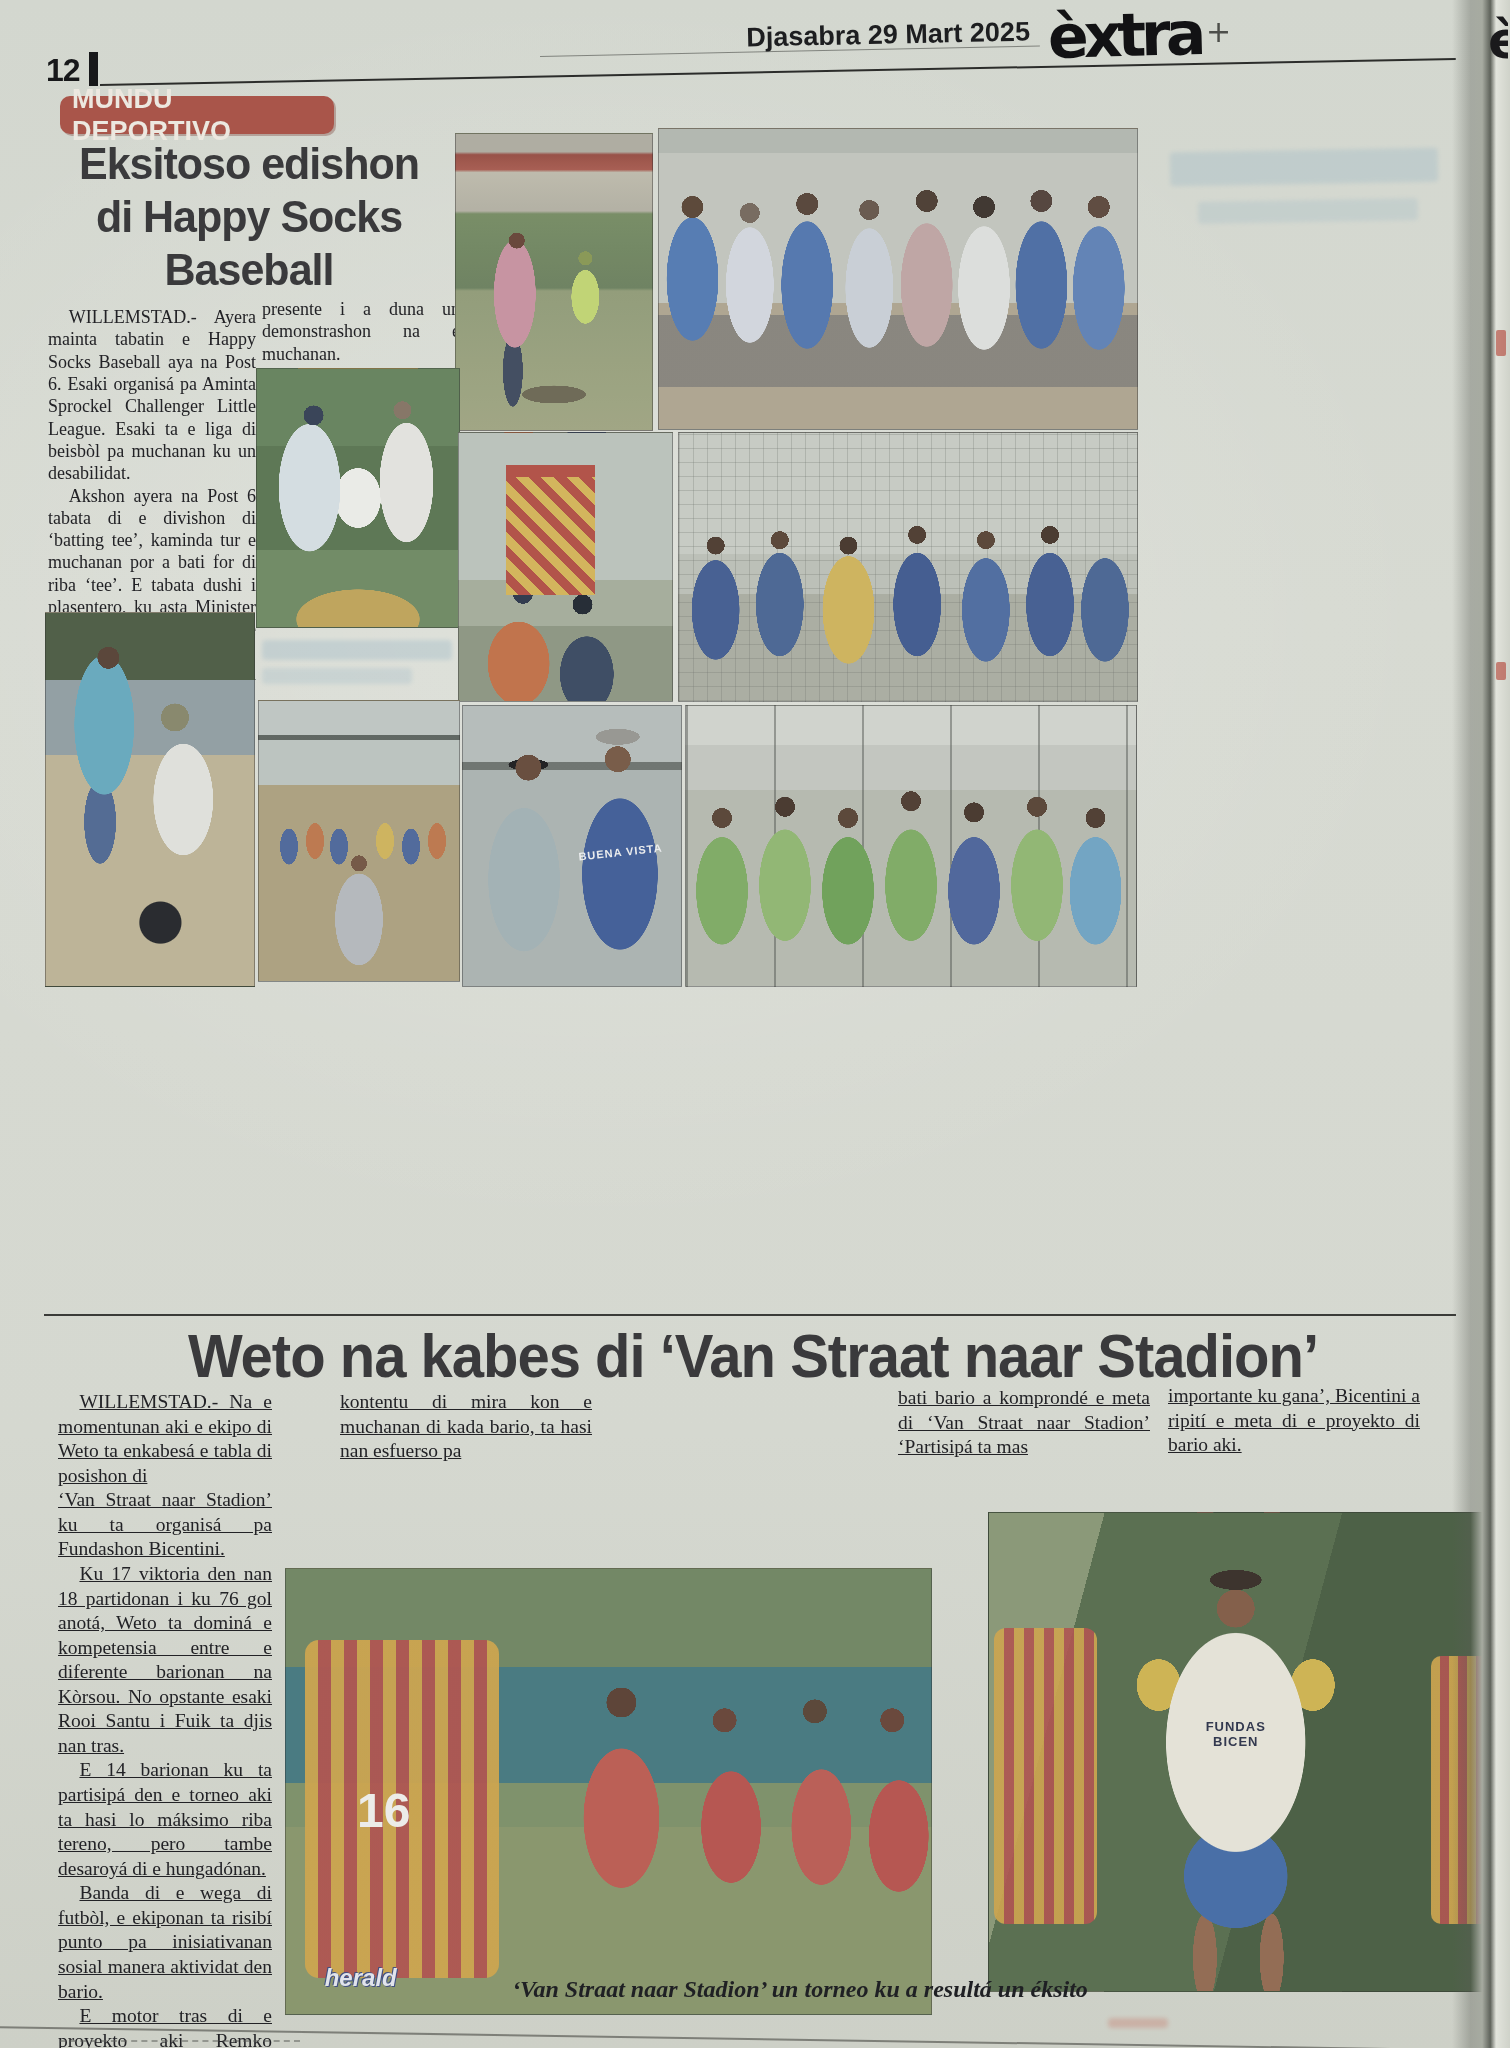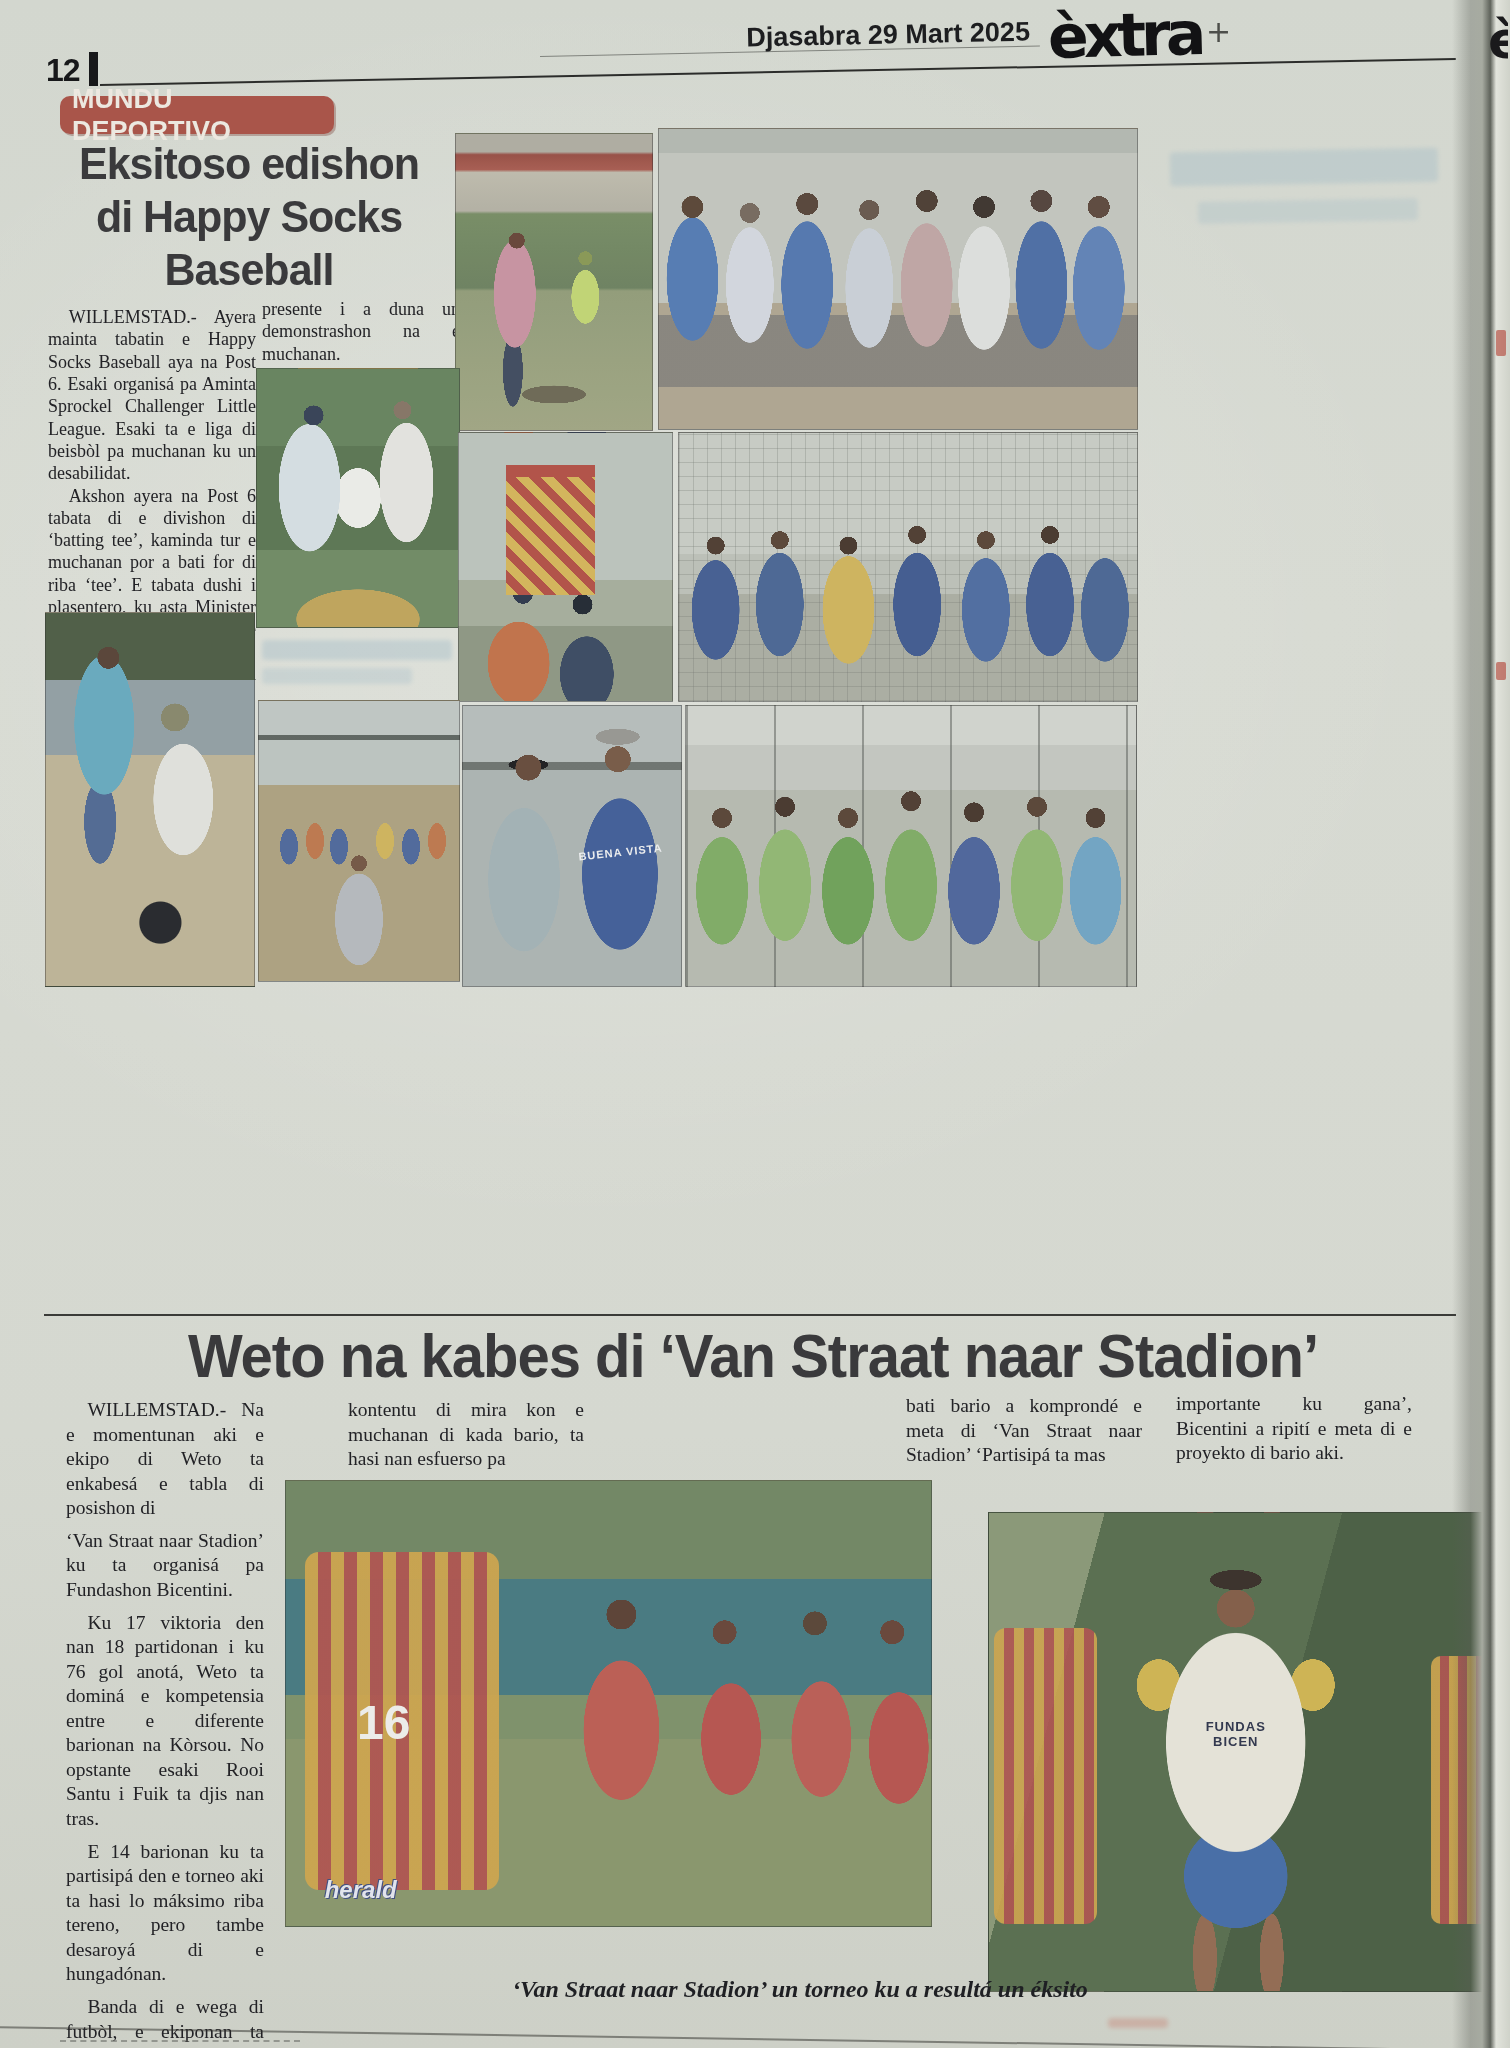--- a/index.html
+++ b/index.html
@@ -35,21 +35,21 @@
     color:#3a3a3c;line-height:51px;letter-spacing:-1px;transform:scaleY(1.04);}
   .bodytext{font:18px/1.24 "Liberation Serif",serif;color:#222226;text-align:justify;}
   .bodytext p{margin:0;text-indent:1.15em;}
   #a1col1{left:48px;top:306px;width:208px;}
   #a1col2{left:262px;top:298px;width:198px;}
   
   #divider{left:44px;top:1314px;width:1412px;height:2px;background:#3a3b38;}
   #hl2{left:50px;top:1322px;width:1406px;text-align:center;white-space:nowrap;
     font:700 58px "Liberation Sans",sans-serif;color:#3a3a3c;letter-spacing:-1px;transform:scaleY(1.06);}
   .bodytext2{font:19.5px/1.26 "Liberation Serif",serif;color:#222226;text-align:justify;}
-  .bodytext2 p{margin:8px;text-indent:1.1em;}
+  .bodytext2 p{margin:0;text-indent:1.1em;text-decoration:underline;}
   .bodytext2 p.noindent{text-indent:0;}
   #a2col1{left:58px;top:1390px;width:214px;}
   #a2col2{left:340px;top:1390px;width:252px;}
   #a2col3{left:628px;top:1388px;width:252px;}
   #a2col4{left:898px;top:1386px;width:252px;}
   #a2col5{left:1168px;top:1384px;width:252px;}
   #caption{left:300px;top:1976px;width:1000px;text-align:center;
     font:700 italic 24px "Liberation Serif",serif;color:#1f2024;}
   #a2col1-endline{left:60px;top:2040px;width:240px;border-top:2px dashed rgba(90,92,88,.5);}
   #bottom-edge{left:-10px;top:2026px;width:1540px;height:2px;background:rgba(45,46,42,.5);transform:rotate(0.9deg);transform-origin:left center;}
@@ -155,21 +155,21 @@
     radial-gradient(circle 10px at 50% 34%, #513c2e 0 99%, transparent),
     radial-gradient(ellipse 26px 56px at 50% 64%, #7cb25c 0 99%, transparent),
     radial-gradient(circle 10px at 64% 38%, #4a362a 0 99%, transparent),
     radial-gradient(ellipse 26px 54px at 64% 66%, #4a66a8 0 99%, transparent),
     radial-gradient(circle 10px at 78% 36%, #5c4433 0 99%, transparent),
     radial-gradient(ellipse 26px 56px at 78% 64%, #8fbe6a 0 99%, transparent),
     radial-gradient(circle 10px at 91% 40%, #513c2e 0 99%, transparent),
     radial-gradient(ellipse 26px 54px at 91% 66%, #6aa9cf 0 99%, transparent),
     repeating-linear-gradient(90deg, rgba(70,75,70,.45) 0 2px, transparent 2px 88px),
     linear-gradient(180deg,#d6d9d2 0 14%,#c8ccc4 14% 30%,#b9bfb2 30% 100%);}
-  #ph-torneo{left:285px;top:1480px;width:645px;height:445px;background:
+  #ph-torneo{left:285px;top:1568px;width:645px;height:445px;background:
     radial-gradient(circle 15px at 52% 30%, #5f4030 0 99%, transparent),
     radial-gradient(ellipse 38px 70px at 52% 56%, #cd5a4e 0 99%, transparent),
     radial-gradient(circle 12px at 68% 34%, #6e4434 0 99%, transparent),
     radial-gradient(ellipse 30px 56px at 69% 58%, #c8504a 0 99%, transparent),
     radial-gradient(circle 12px at 82% 32%, #5c4433 0 99%, transparent),
     radial-gradient(ellipse 30px 58px at 83% 58%, #cc5a50 0 99%, transparent),
     radial-gradient(circle 12px at 94% 34%, #6e4434 0 99%, transparent),
     radial-gradient(ellipse 30px 56px at 95% 60%, #c8504a 0 99%, transparent),
     linear-gradient(180deg,#6f8a5f 0 22%,#3f7c86 22% 48%,#7d9565 48% 58%,#8a9a66 58% 100%);}
   #ph-torneo .stripes{position:absolute;left:3%;top:16%;width:30%;height:76%;border-radius:14px;opacity:.95;

